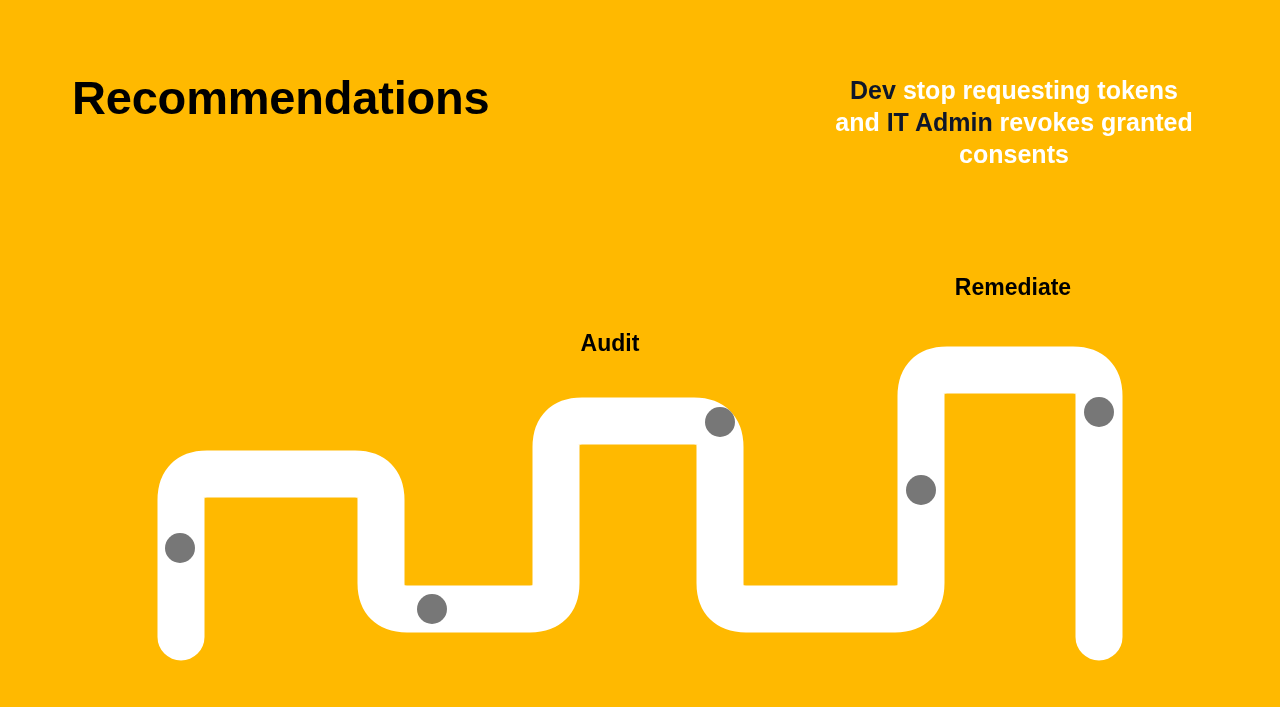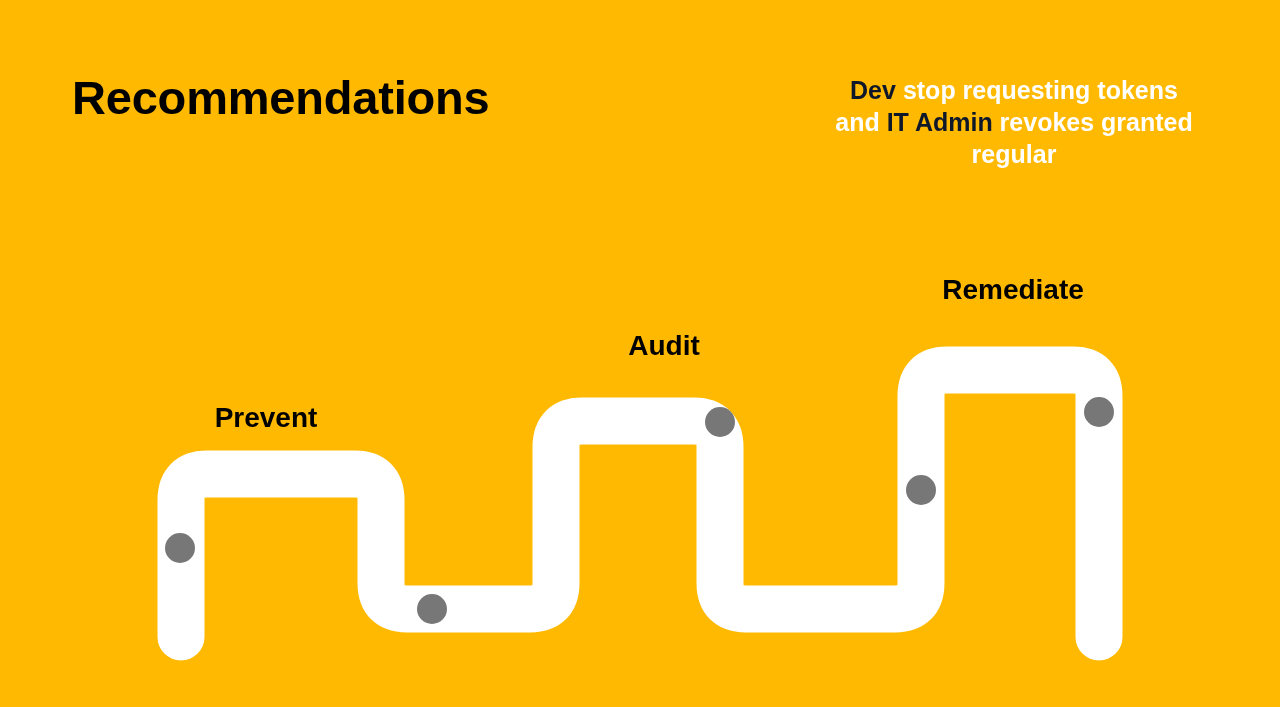--- a/index.html
+++ b/index.html
@@ -38,28 +38,28 @@
     position: absolute;
     left: 0;
     top: 0;
     width: 1280px;
     height: 707px;
   }
 
   
   .stage-label {
     position: absolute;
-    font-size: 28px;
+    font-size: 23px;
     font-weight: bold;
     color: #000000;
     white-space: nowrap;
     text-align: center;
   }
   #stage-label-prevent   { left: 146px; top: 402px; width: 240px; }
-  #stage-label-audit     { left: 564px; top: 330px; width: 200px; }
+  #stage-label-audit     { left: 510px; top: 330px; width: 200px; }
   #stage-label-remediate { left: 893px; top: 274px; width: 240px; }
 
   
   .desc-block {
     position: absolute;
     font-size: 25px;
     font-weight: bold;
     color: #FFFFFF;
     text-align: center;
     line-height: 1.28;
@@ -81,23 +81,22 @@
   <svg id="journey-path" viewBox="0 0 1280 707" xmlns="http://www.w3.org/2000/svg">
     <path id="ribbon-path" fill="none" stroke="#FFFFFF" stroke-width="47" stroke-linecap="round" stroke-linejoin="round" d="M 181 637 L 181 500 Q 181 474 207 474 L 355 474 Q 381 474 381 500 L 381 583 Q 381 609 407 609 L 530 609 Q 556 609 556 583 L 556 447 Q 556 421 582 421 L 694 421 Q 720 421 720 447 L 720 583 Q 720 609 746 609 L 895 609 Q 921 609 921 583 L 921 396 Q 921 370 947 370 L 1073 370 Q 1099 370 1099 396 L 1099 637"></path>
 
     <circle cx="180" cy="548" r="15" fill="#777777"></circle>
     <circle cx="432" cy="609" r="15" fill="#777777"></circle>
     <circle cx="720" cy="422" r="15" fill="#777777"></circle>
     <circle cx="921" cy="490" r="15" fill="#777777"></circle>
     <circle cx="1099" cy="412" r="15" fill="#777777"></circle>
   </svg>
 
-  <div class="stage-label" id="stage-label-prevent">Prevent</div>
 
   <div class="stage-label" id="stage-label-audit">Audit</div>
 
   <div class="stage-label" id="stage-label-remediate">Remediate</div>
 
 
 
-  <div class="desc-block" id="desc-remediate"><span class="role">Dev</span><span class="body"> stop requesting tokens and </span><span class="role">IT Admin</span><span class="body"> revokes granted regular</span></div>
+  <div class="desc-block" id="desc-remediate"><span class="role">Dev</span><span class="body"> stop requesting tokens and </span><span class="role">IT Admin</span><span class="body"> revokes granted consents</span></div>
 
 </div>
 
 </body></html>

